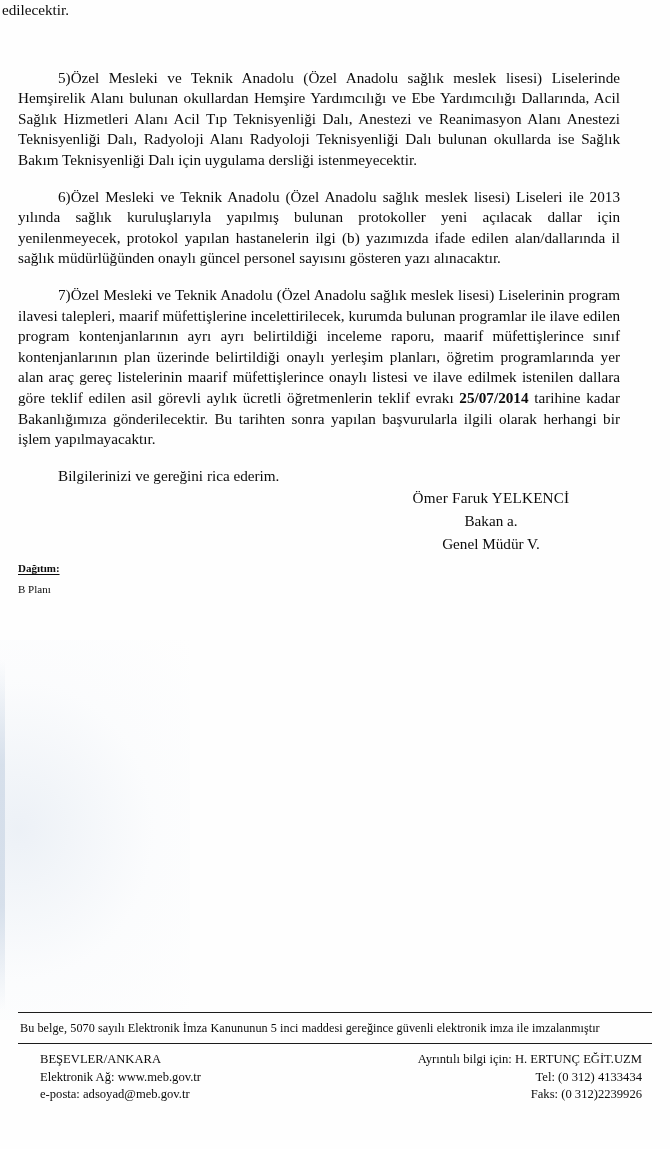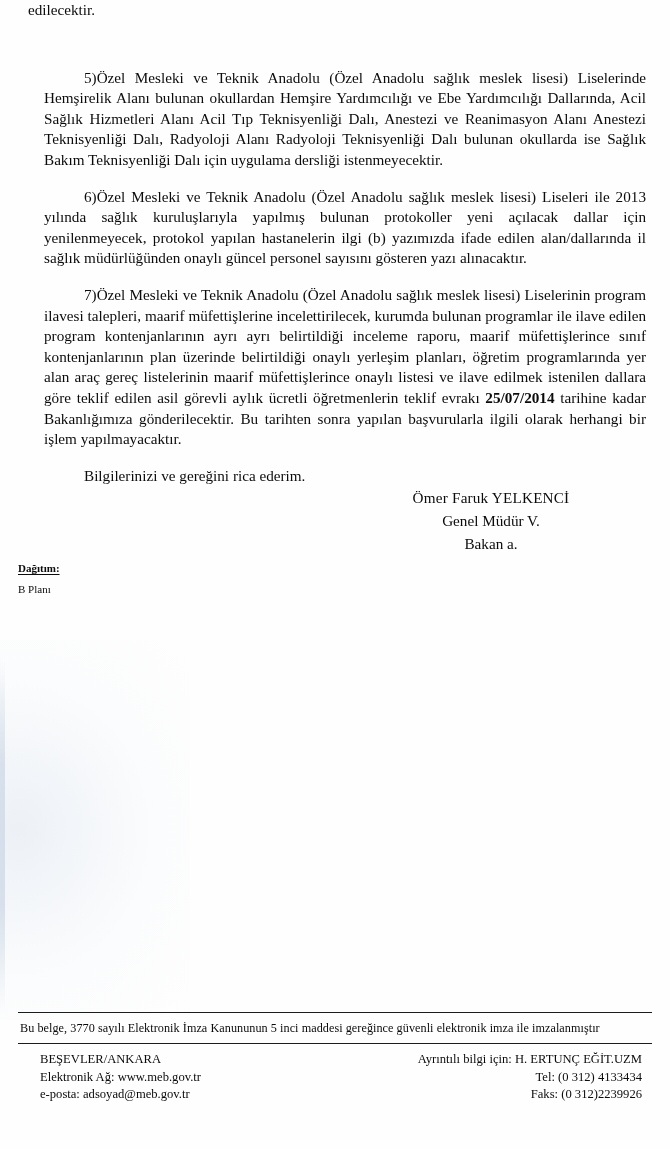--- a/index.html
+++ b/index.html
@@ -44,21 +44,21 @@
     background: linear-gradient(to bottom,
                 rgba(255,255,255,0) 0%,
                 rgba(205, 216, 230, 0.75) 30%,
                 rgba(205, 216, 230, 0.75) 70%,
                 rgba(255,255,255,0) 100%);
     pointer-events: none;
   }
 
   .body-area {
     position: absolute;
-    left: 28px;
+    left: 2px;
     top: 0;
     width: 634px;
   }
 
   p.para {
     margin: 16px;
     text-align: justify;
     text-justify: inter-word;
     font-size: 15.2px;
     line-height: 20.6px;
@@ -162,32 +162,32 @@
     <p class="para indent">6)Özel Mesleki ve Teknik Anadolu (Özel Anadolu sağlık meslek lisesi) Liseleri ile 2013 yılında sağlık kuruluşlarıyla yapılmış bulunan protokoller yeni açılacak dallar için yenilenmeyecek, protokol yapılan hastanelerin ilgi (b) yazımızda ifade edilen alan/dallarında il sağlık müdürlüğünden onaylı  güncel personel sayısını gösteren  yazı alınacaktır.</p>
 
     <p class="para indent"><span>7)Özel Mesleki ve Teknik Anadolu (Özel Anadolu sağlık meslek lisesi) Liselerinin program ilavesi talepleri, maarif müfettişlerine incelettirilecek, kurumda bulunan programlar ile ilave edilen program kontenjanlarının ayrı ayrı belirtildiği inceleme raporu, maarif müfettişlerince sınıf kontenjanlarının plan üzerinde belirtildiği onaylı yerleşim planları, öğretim programlarında yer alan araç gereç listelerinin maarif müfettişlerince onaylı listesi ve ilave edilmek istenilen dallara göre  teklif edilen asil görevli aylık ücretli öğretmenlerin teklif evrakı </span><span class="b">25/07/2014</span><span> tarihine kadar Bakanlığımıza gönderilecektir. Bu tarihten sonra yapılan başvurularla ilgili olarak herhangi bir işlem yapılmayacaktır.</span></p>
 
     <p class="para indent">Bilgilerinizi ve gereğini rica ederim.</p>
 
   </div>
 
   <div class="signature">
     <div class="sig-name">Ömer Faruk YELKENCİ</div>
+    <div>Bakan a.</div>
     <div>Genel Müdür V.</div>
-    <div>Bakan a.</div>
   </div>
 
   <div class="dagitim">
     <div class="dag-title">Dağıtım:</div>
     <div>B Planı</div>
   </div>
 
   <div class="footer">
     <div class="rule"></div>
-    <div class="esign">Bu belge, 3770 sayılı Elektronik İmza Kanununun 5 inci maddesi gereğince güvenli elektronik imza ile imzalanmıştır</div>
+    <div class="esign">Bu belge, 5070 sayılı Elektronik İmza Kanununun 5 inci maddesi gereğince güvenli elektronik imza ile imzalanmıştır</div>
     <div class="rule thin"></div>
 
     <div class="footer-cols">
       <div class="footer-left">
         <div>BEŞEVLER/ANKARA</div>
         <div>Elektronik Ağ: www.meb.gov.tr</div>
         <div>e-posta: adsoyad@meb.gov.tr</div>
       </div>
       <div class="footer-right">
         <div>Ayrıntılı bilgi için: H. ERTUNÇ EĞİT.UZM</div>

